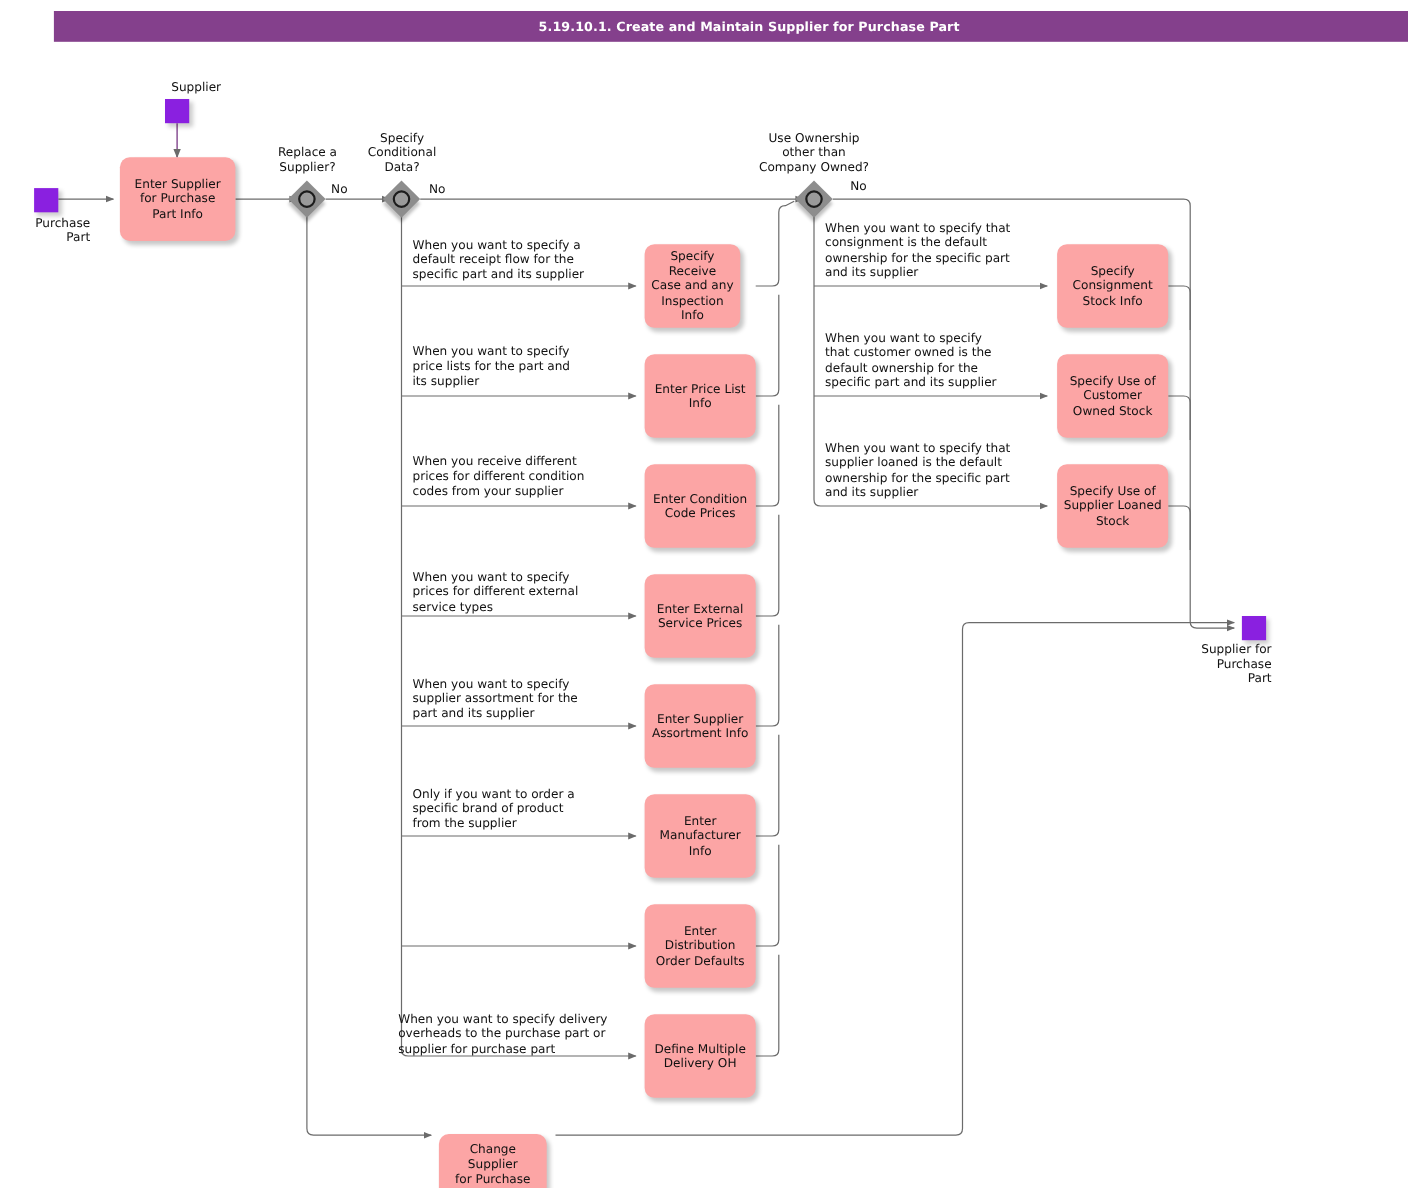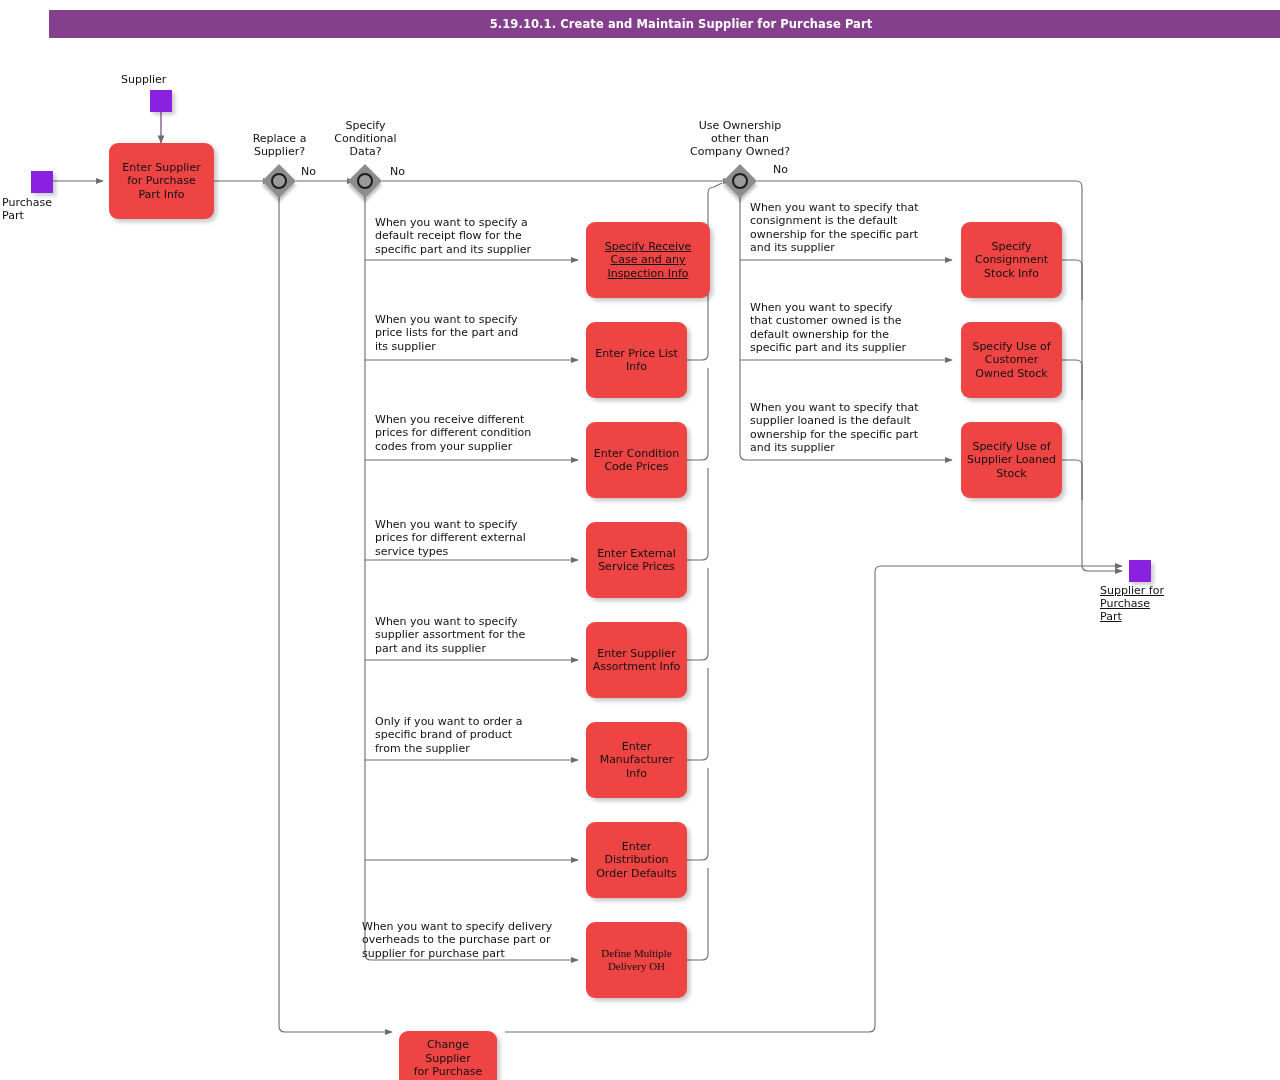--- a/index.html
+++ b/index.html
@@ -42,21 +42,21 @@
     position: absolute;
     left: 0;
     top: 0;
     width: 1280px;
     height: 1080px;
     pointer-events: none;
   }
   
   .task {
     position: absolute;
-    background: #ef4444;
+    background: #fca5a5;
     border-radius: 9px;
     box-shadow: 3px 3px 4px rgba(0,0,0,0.22);
     display: flex;
     align-items: center;
     justify-content: center;
     text-align: center;
     color: #111111;
     font-size: 11px;
     line-height: 13.4px;
     padding: 2px 4px;
@@ -65,21 +65,21 @@
   
   .dataobj {
     position: absolute;
     width: 22px;
     height: 22px;
     background: #8a20e0;
     box-shadow: 3px 3px 4px rgba(0,0,0,0.20);
   }
   .dataobj-label {
     position: absolute;
-    text-align: left;
+    text-align: right;
     font-size: 11px;
     line-height: 13px;
     color: #111111;
   }
   
   .gateway {
     position: absolute;
     width: 34px;
     height: 34px;
   }
@@ -185,21 +185,21 @@
   </svg>
 
   <div class="dataobj" style="left:31px; top:171px;"></div>
   <div class="dataobj-label" style="left:2px; top:196px; width:80px; white-space:pre-line;">Purchase
 Part</div>
 
   <div class="dataobj" style="left:150px; top:90px;"></div>
   <div class="dataobj-label" style="left:121px; top:73px; width:80px; white-space:pre-line;">Supplier</div>
 
   <div class="dataobj" style="left:1129px; top:560px;"></div>
-  <div class="dataobj-label" style="left:1100px; top:584px; width:80px; white-space:pre-line;text-decoration:underline;">Supplier for
+  <div class="dataobj-label" style="left:1076px; top:584px; width:80px; white-space:pre-line;">Supplier for
 Purchase
 Part</div>
 
   <div class="gateway" style="left:262px; top:164px;">
     <div class="diamond"></div>
     <div class="ring"></div>
   </div>
   <div class="gateway-label" style="left:232px; top:132px; width:95px; white-space:pre-line;">Replace a
 Supplier?</div>
   <div class="edge-label no" style="left:301px; top:165px; width:30px;">No</div>
@@ -221,21 +221,21 @@
 other than
 Company Owned?</div>
   <div class="edge-label no" style="left:773px; top:163px; width:30px;">No</div>
 
   <div class="task" style="left:109px; top:143px; width:105px; height:76px;">
     <span style="white-space:pre-line;">Enter Supplier
 for Purchase
 Part Info</span>
   </div>
 
-  <div class="task" style="left:586px; top:222px; width:124px; height:76px;text-decoration:underline;">
+  <div class="task" style="left:586px; top:222px; width:87px; height:76px;">
     <span style="white-space:pre-line;">Specify Receive
 Case and any
 Inspection Info</span>
   </div>
 
   <div class="task" style="left:586px; top:322px; width:101px; height:76px;">
     <span style="white-space:pre-line;text-align:center;">Enter Price List
 Info</span>
   </div>
 
@@ -259,21 +259,21 @@
 Manufacturer
 Info</span>
   </div>
 
   <div class="task" style="left:586px; top:822px; width:101px; height:76px;">
     <span style="white-space:pre-line;">Enter
 Distribution
 Order Defaults</span>
   </div>
 
-  <div class="task" style="left:586px; top:922px; width:101px; height:76px;font-family:Liberation Serif, serif;">
+  <div class="task" style="left:586px; top:922px; width:101px; height:76px;">
     <span style="white-space:pre-line;">Define Multiple
 Delivery OH</span>
   </div>
 
   <div class="task" style="left:399px; top:999px; width:98px; height:68px;margin-top:32px;">
     <span style="white-space:pre-line;">Change Supplier
 for Purchase
 Parts</span>
   </div>
 

